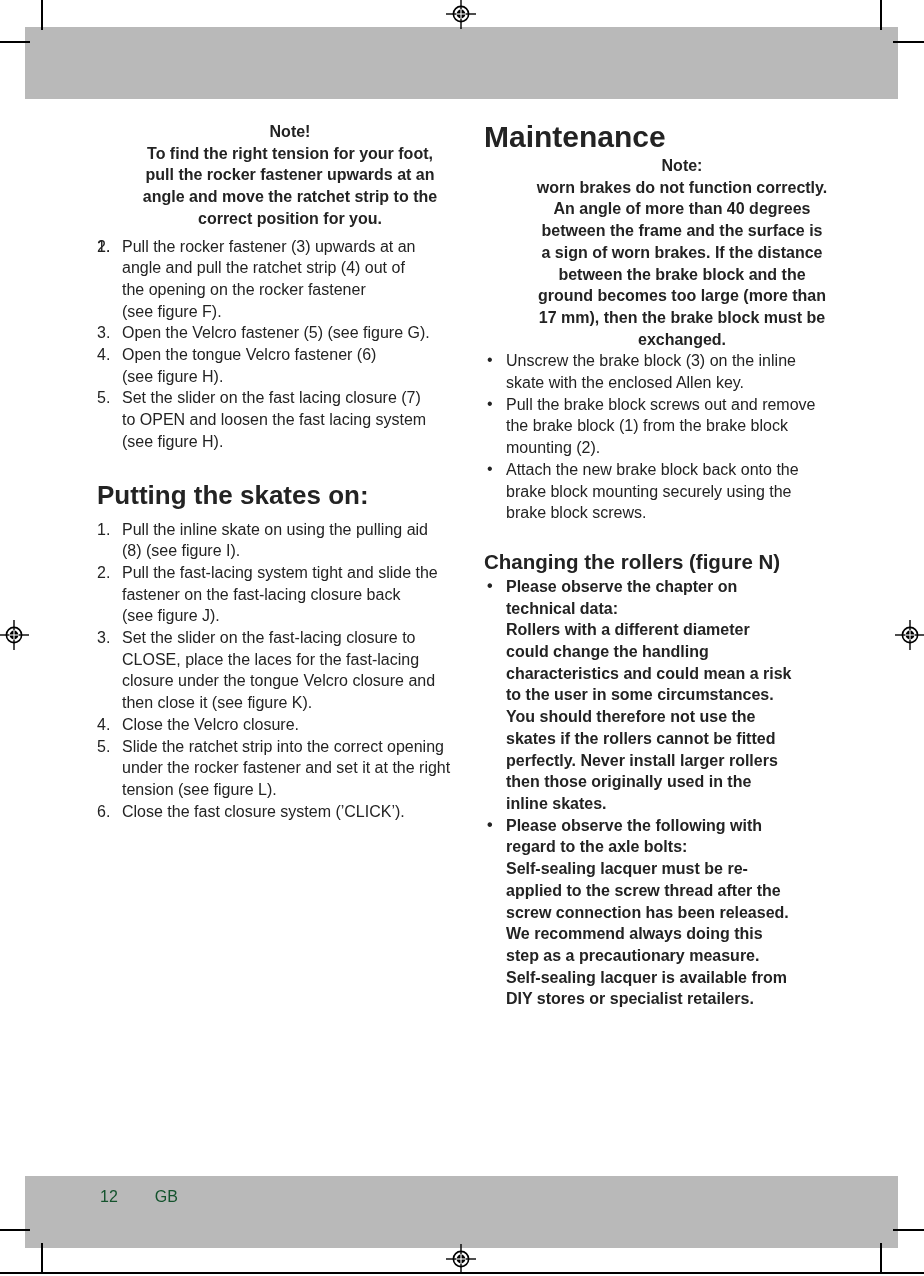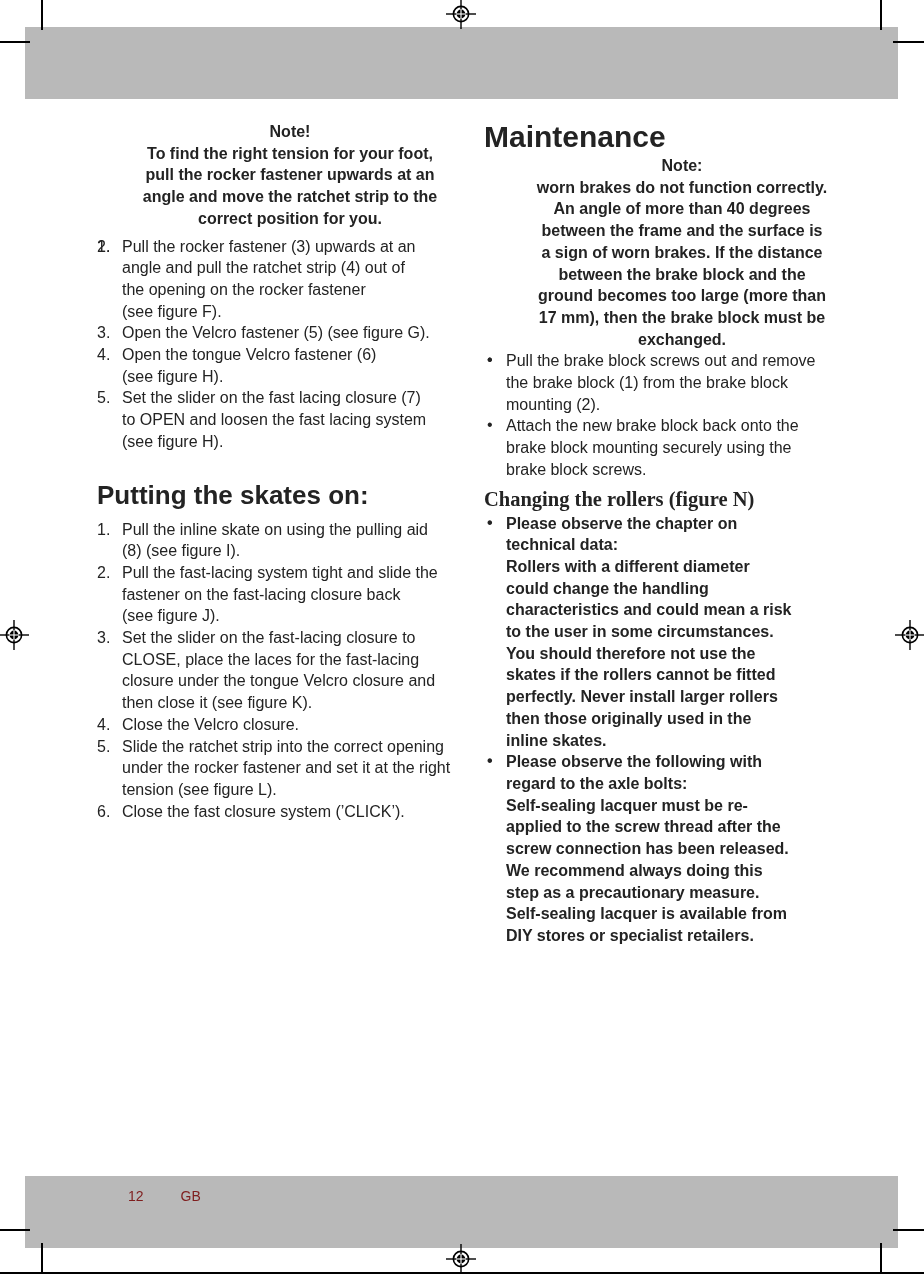--- a/index.html
+++ b/index.html
@@ -16,32 +16,32 @@
   .col-right { left:484px; width:396px; }
 
   .pre { white-space:pre; }
   .b { font-weight:bold; }
   p { margin:0;text-align:center; }
 
   .h1 { font-weight:bold; font-size:26px; line-height:30px; margin:0; }
   .h1-left { margin:27px 0 9px 0; }
   .h1-right { font-size:30px; line-height:32px; margin:0 0 2px 0; }
   .h2 { font-weight:bold; font-size:20.5px; line-height:28px; margin:0; }
-  .h2-second { margin-top:4px;font-family:Liberation Serif, serif; }
+  .h2-second { margin-top:24px; }
 
   .note-para { margin-bottom:6px; }
 
   .steps, .bullets { margin:0; }
   .item { position:relative; padding-left:25px; }
   .item .num { position:absolute; left:0; top:0; }
   .bullet-item { position:relative; padding-left:22px; }
   .bullet-item .marker { position:absolute; left:3px; top:-1px; }
   .bullet-item.bold-bullet { font-weight:bold; }
 
-  .footer-text { position:absolute; left:75px; top:12px; font-size:14px; color:#7f1d1d;margin-left:28px; }
+  .footer-text { position:absolute; left:75px; top:12px; font-size:16px; color:#14532d; }
   .footer-text .lang { margin-left:37px; }
 
   .cropline { position:absolute; background:#000; }
   .regmark { position:absolute; }
   .bottom-rule { position:absolute; left:0; top:1272px; width:924px; height:2px; background:#000; }
 </style>
 </head>
 <body>
 
 <div class="page">
@@ -134,20 +134,22 @@
 between the frame and the surface is
 a sign of worn brakes. If the distance
 between the brake block and the
 ground becomes too large (more than
 17 mm), then the brake block must be
 exchanged.</p>
 
     <div class="bullets">
       <div class="bullet-item">
         <span class="marker">•</span>
+        <span class="pre">Unscrew the brake block (3) on the inline
+skate with the enclosed Allen key.</span>
       </div>
       <div class="bullet-item">
         <span class="marker">•</span>
         <span class="pre">Pull the brake block screws out and remove
 the brake block (1) from the brake block
 mounting (2).</span>
       </div>
       <div class="bullet-item">
         <span class="marker">•</span>
         <span class="pre">Attach the new brake block back onto the

